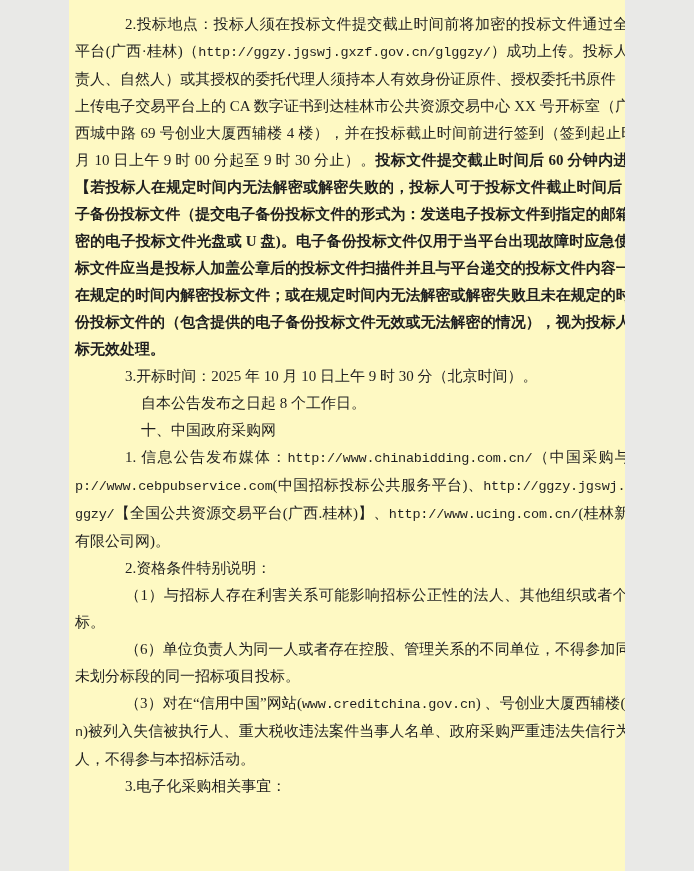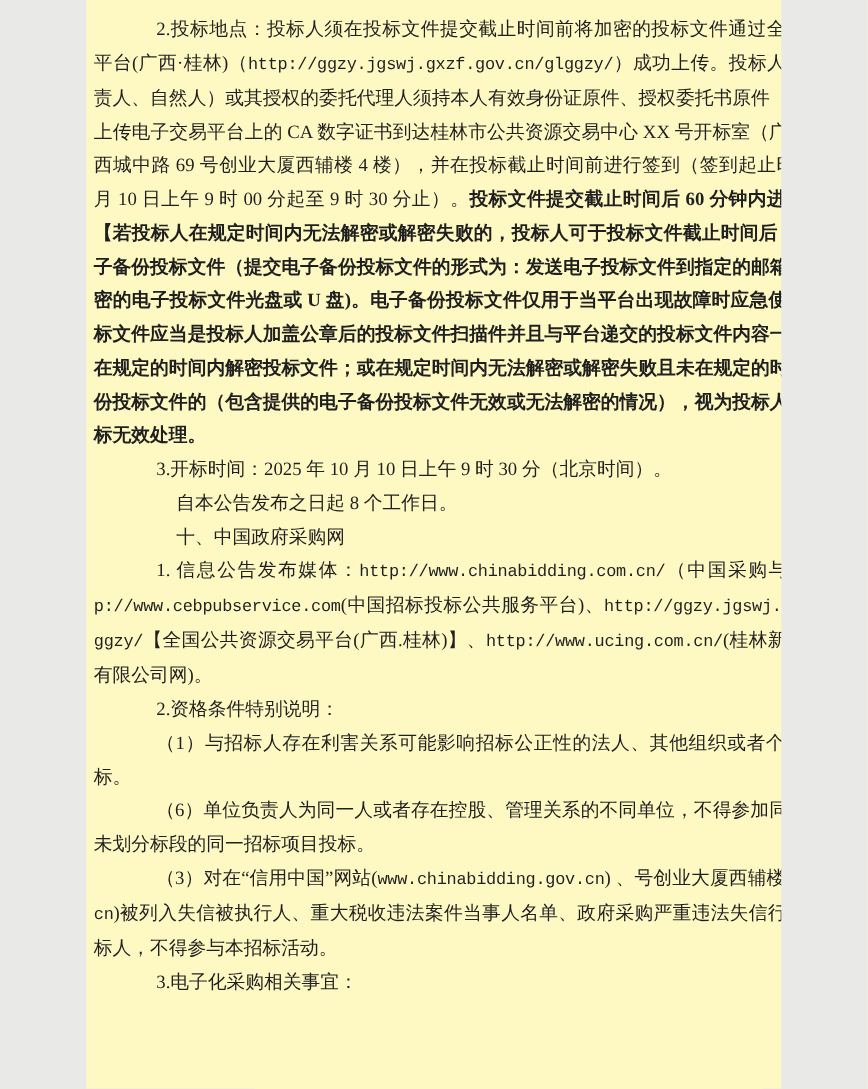--- a/index.html
+++ b/index.html
@@ -45,16 +45,16 @@
 <div class="page">
   <div class="doc">
       <p class="para ind-sm"><span class="">2.投标地点：投标人须在投标文件提交截止时间前将加密的投标文件通过全国公共资源交易平台(广西·桂林)（</span><span class="mono">http://ggzy.jgswj.gxzf.gov.cn/glggzy/</span><span class="">）成功上传。投标人法定代表人（负责人、自然人）或其授权的委托代理人须持本人有效身份证原件、授权委托书原件（委托代理时）和上传电子交易平台上的 CA 数字证书到达桂林市公共资源交易中心 XX 号开标室（广西桂林市临桂区西城中路 69 号创业大厦西辅楼 4 楼），并在投标截止时间前进行签到（签到起止时间：2025 年 10 月 10 日上午 9 时 00 分起至 9 时 30 分止）。</span><span class="bold ">投标文件提交截止时间后 60 分钟内进行投标文件解密【若投标人在规定时间内无法解密或解密失败的，投标人可于投标文件截止时间后 60 分钟内提交电子备份投标文件（提交电子备份投标文件的形式为：发送电子投标文件到指定的邮箱或递交相同未加密的电子投标文件光盘或 U 盘)。电子备份投标文件仅用于当平台出现故障时应急使用，电子备份投标文件应当是投标人加盖公章后的投标文件扫描件并且与平台递交的投标文件内容一致】。投标人未在规定的时间内解密投标文件；或在规定时间内无法解密或解密失败且未在规定的时间内提供电子备份投标文件的（包含提供的电子备份投标文件无效或无法解密的情况），视为投标人放弃投标，按投标无效处理。</span></p>
       <p class="para ind-sm"><span class="">3.开标时间：2025 年 10 月 10 日上午 9 时 30 分（北京时间）。</span></p>
       <p class="para ind-lg"><span class="">自本公告发布之日起 8 个工作日。</span></p>
       <p class="para ind-lg"><span class="">十、中国政府采购网</span></p>
       <p class="para ind-sm"><span class="">1. 信息公告发布媒体：</span><span class="mono">http://www.chinabidding.com.cn/</span><span class="">（中国采购与招标网）、</span><span class="mono">http://www.cebpubservice.com</span><span class="">(中国招标投标公共服务平台)、</span><span class="mono">http://ggzy.jgswj.gxzf.gov.cn/glggzy/</span><span class="">【全国公共资源交易平台(广西.桂林)】、</span><span class="mono">http://www.ucing.com.cn/</span><span class="">(桂林新城投资开发集团有限公司网)。</span></p>
       <p class="para ind-sm"><span class="">2.资格条件特别说明：</span></p>
       <p class="para ind-sm"><span class="">（1）与招标人存在利害关系可能影响招标公正性的法人、其他组织或者个人，不得参加投标。</span></p>
       <p class="para ind-sm"><span class="">（6）单位负责人为同一人或者存在控股、管理关系的不同单位，不得参加同一标段投标或者未划分标段的同一招标项目投标。</span></p>
-      <p class="para ind-sm"><span class="">（3）对在“信用中国”网站(</span><span class="mono">www.chinabidding.gov.cn</span><span class="">) 、号创业大厦西辅楼(</span><span class="mono">www.ggzy.gov.cn</span><span class="">)被列入失信被执行人、重大税收违法案件当事人名单、政府采购严重违法失信行为记录名单的投标人，不得参与本招标活动。</span></p>
+      <p class="para ind-sm"><span class="">（3）对在“信用中国”网站(</span><span class="mono">www.creditchina.gov.cn</span><span class="">) 、号创业大厦西辅楼(</span><span class="mono">www.ggzy.gov.cn</span><span class="">)被列入失信被执行人、重大税收违法案件当事人名单、政府采购严重违法失信行为记录名单的投标人，不得参与本招标活动。</span></p>
       <p class="para ind-sm"><span class="">3.电子化采购相关事宜：</span></p>
     </div>
 </div>
 
 </body></html>

